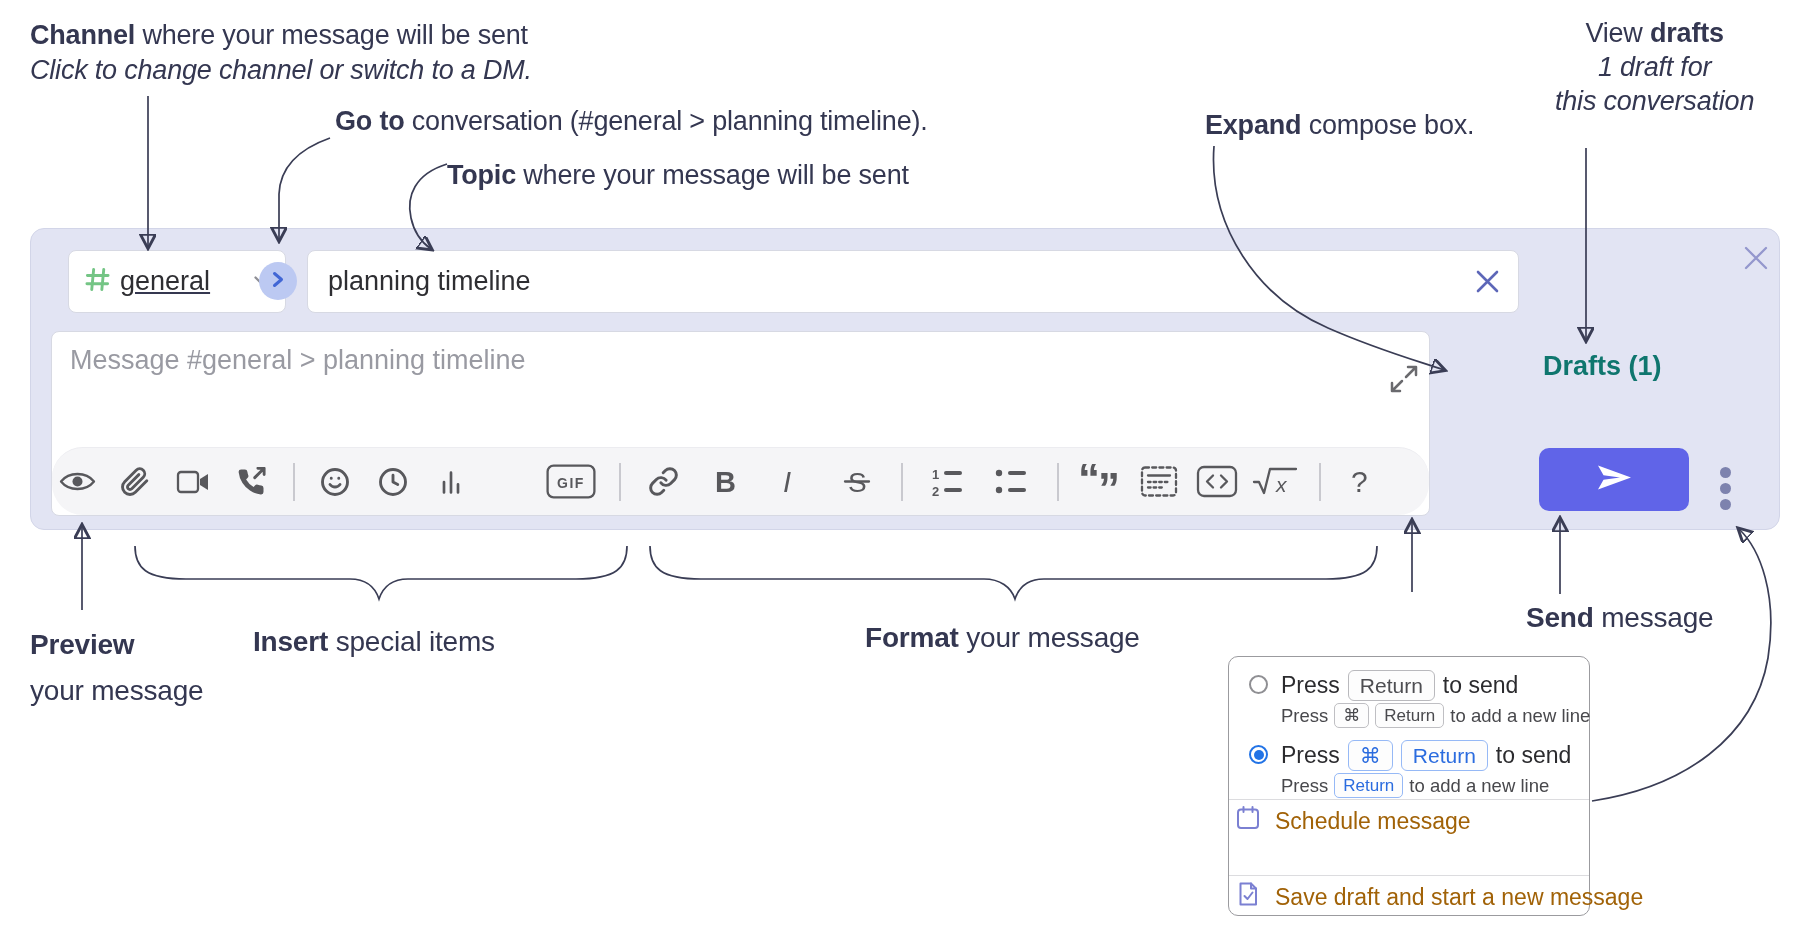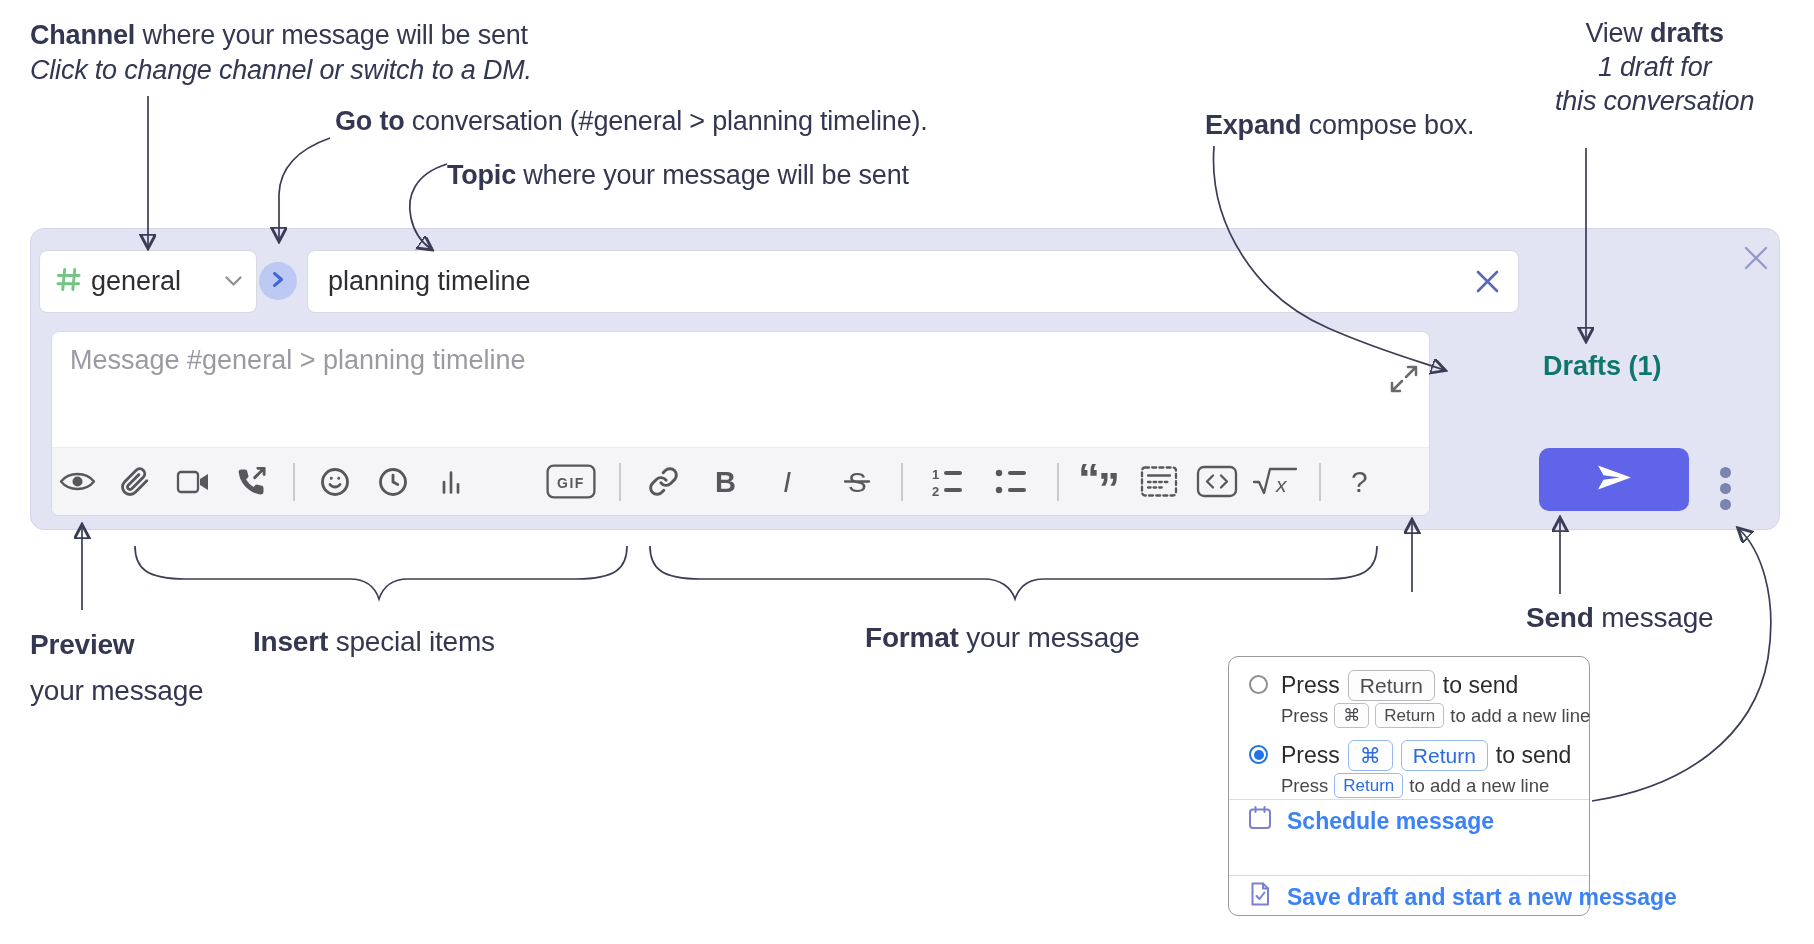--- a/index.html
+++ b/index.html
@@ -10,35 +10,35 @@
   .ann b{font-weight:700;}
   .ann .it{font-style:italic;}
   .big{font-size:28px;}
   
   svg.overlay{position:absolute;left:0;top:0;pointer-events:none;z-index:30;}
   svg.overlay path{fill:none;stroke:#3a3d55;stroke-width:1.7px;}
   
   .compose{position:absolute;left:30px;top:228px;width:1750px;height:302px;
            background:#e2e4f3;border:1px solid #d2d5e8;border-radius:14px;box-sizing:border-box;}
   .whitebox{position:absolute;background:#fff;border:1px solid #d7d9e3;border-radius:8px;box-sizing:border-box;}
-  .channel-box{left:8px;top:21px;width:218px;height:63px;display:flex;align-items:center;padding:0 14px 0 16px;cursor:pointer;}
+  .channel-box{left:37px;top:21px;width:218px;height:63px;display:flex;align-items:center;padding:0 14px 0 16px;cursor:pointer;text-decoration:underline;}
   .channel-box .nm{font-size:27px;color:#2e2e32;margin:0 10px 0 10px;flex:1;}
   .go-btn{position:absolute;left:228px;top:33px;width:38px;height:38px;border-radius:50%;
           background:#bcc9f2;display:flex;align-items:center;justify-content:center;cursor:pointer;}
   .topic-box{left:276px;top:21px;width:1212px;height:63px;display:flex;align-items:center;padding:0 16px 0 20px;}
   .topic-box .tv{font-size:27px;color:#2e2e32;flex:1;}
   .iconbtn{display:flex;align-items:center;justify-content:center;cursor:pointer;}
   .close-x{position:absolute;left:1708px;top:12px;width:34px;height:34px;}
   .msg{left:20px;top:102px;width:1379px;height:185px;border-radius:8px;overflow:hidden;}
   .msg .ph{position:absolute;left:18px;top:13px;font-size:27px;color:#999aa2;}
   .expand-btn{position:absolute;right:8px;top:30px;width:34px;height:34px;}
   .drafts{position:absolute;left:1512px;top:122px;font-size:27px;font-weight:600;color:#0f766e;cursor:pointer;}
   
   .toolbar{position:absolute;left:0;bottom:0;width:100%;height:68px;background:#f5f5f7;
-           border-top:1px solid #ececf0;display:flex;align-items:center;padding-left:3px;box-sizing:border-box;}
+           border-top:1px solid #ececf0;display:flex;align-items:center;padding-left:3px;box-sizing:border-box;border-radius:31px;}
   .tbtn{width:44px;height:60px;display:flex;align-items:center;justify-content:center;cursor:pointer;flex:none;margin-right:14px;}
   .tb-div{width:2px;height:38px;background:#c9c9cf;flex:none;margin:0 18px 0 6px;}
   .tbtn svg{display:block;}
   .tico{stroke:#58585c;fill:none;stroke-width:2.3;stroke-linecap:round;stroke-linejoin:round;}
   .tfill{fill:#58585c;stroke:none;}
   .ttext{fill:#58585c;font-family:"Liberation Sans",sans-serif;}
   
   .send-btn{position:absolute;left:1508px;top:219px;width:150px;height:63px;background:#6064e8;
             border-radius:10px;display:flex;align-items:center;justify-content:center;cursor:pointer;}
   .dots-btn{position:absolute;left:1680px;top:227px;width:28px;height:64px;display:flex;flex-direction:column;
@@ -52,21 +52,21 @@
   .radio.sel{border-color:#2273e6;}
   .radio.sel::after{content:"";position:absolute;left:2.5px;top:2.5px;width:10px;height:10px;border-radius:50%;background:#2273e6;}
   .pline{position:absolute;left:52px;display:flex;align-items:center;gap:8px;font-size:23px;color:#2b2b2e;white-space:nowrap;}
   .psub{position:absolute;left:52px;display:flex;align-items:center;gap:6px;font-size:18.5px;color:#48484c;white-space:nowrap;}
   .kbd{display:inline-block;border:1.5px solid #b9b9bd;border-radius:6px;padding:0 11px;background:#fdfdfd;
        font-size:21px;color:#4e4e52;line-height:29px;}
   .kbd-sm{display:inline-block;border:1.2px solid #bfbfc3;border-radius:5px;padding:0 8px;background:#fdfdfd;
        font-size:17px;color:#4a4a4e;line-height:23px;}
   .kblue{border-color:#96b9f6;color:#2b6cdf;}
   .pdiv{position:absolute;left:0;width:100%;height:1px;background:#dcdcdf;}
-  .mrow{position:absolute;left:18px;display:flex;align-items:center;gap:14px;font-size:23px;color:#3b82f6;cursor:pointer;white-space:nowrap;font-weight:bold;}
+  .mrow{position:absolute;left:6px;display:flex;align-items:center;gap:14px;font-size:23px;color:#a16207;cursor:pointer;white-space:nowrap;}
   .mico{stroke:#7b80d2;fill:none;stroke-width:2;stroke-linecap:round;stroke-linejoin:round;}
 </style>
 </head>
 <body>
 
 <div class="stage">
 
   <div class="ann" style="left:30px;top:18px;">
     <div><b>Channel</b><span> where your message will be sent</span></div>
     <div class="it">Click to change channel or switch to a DM.</div>

